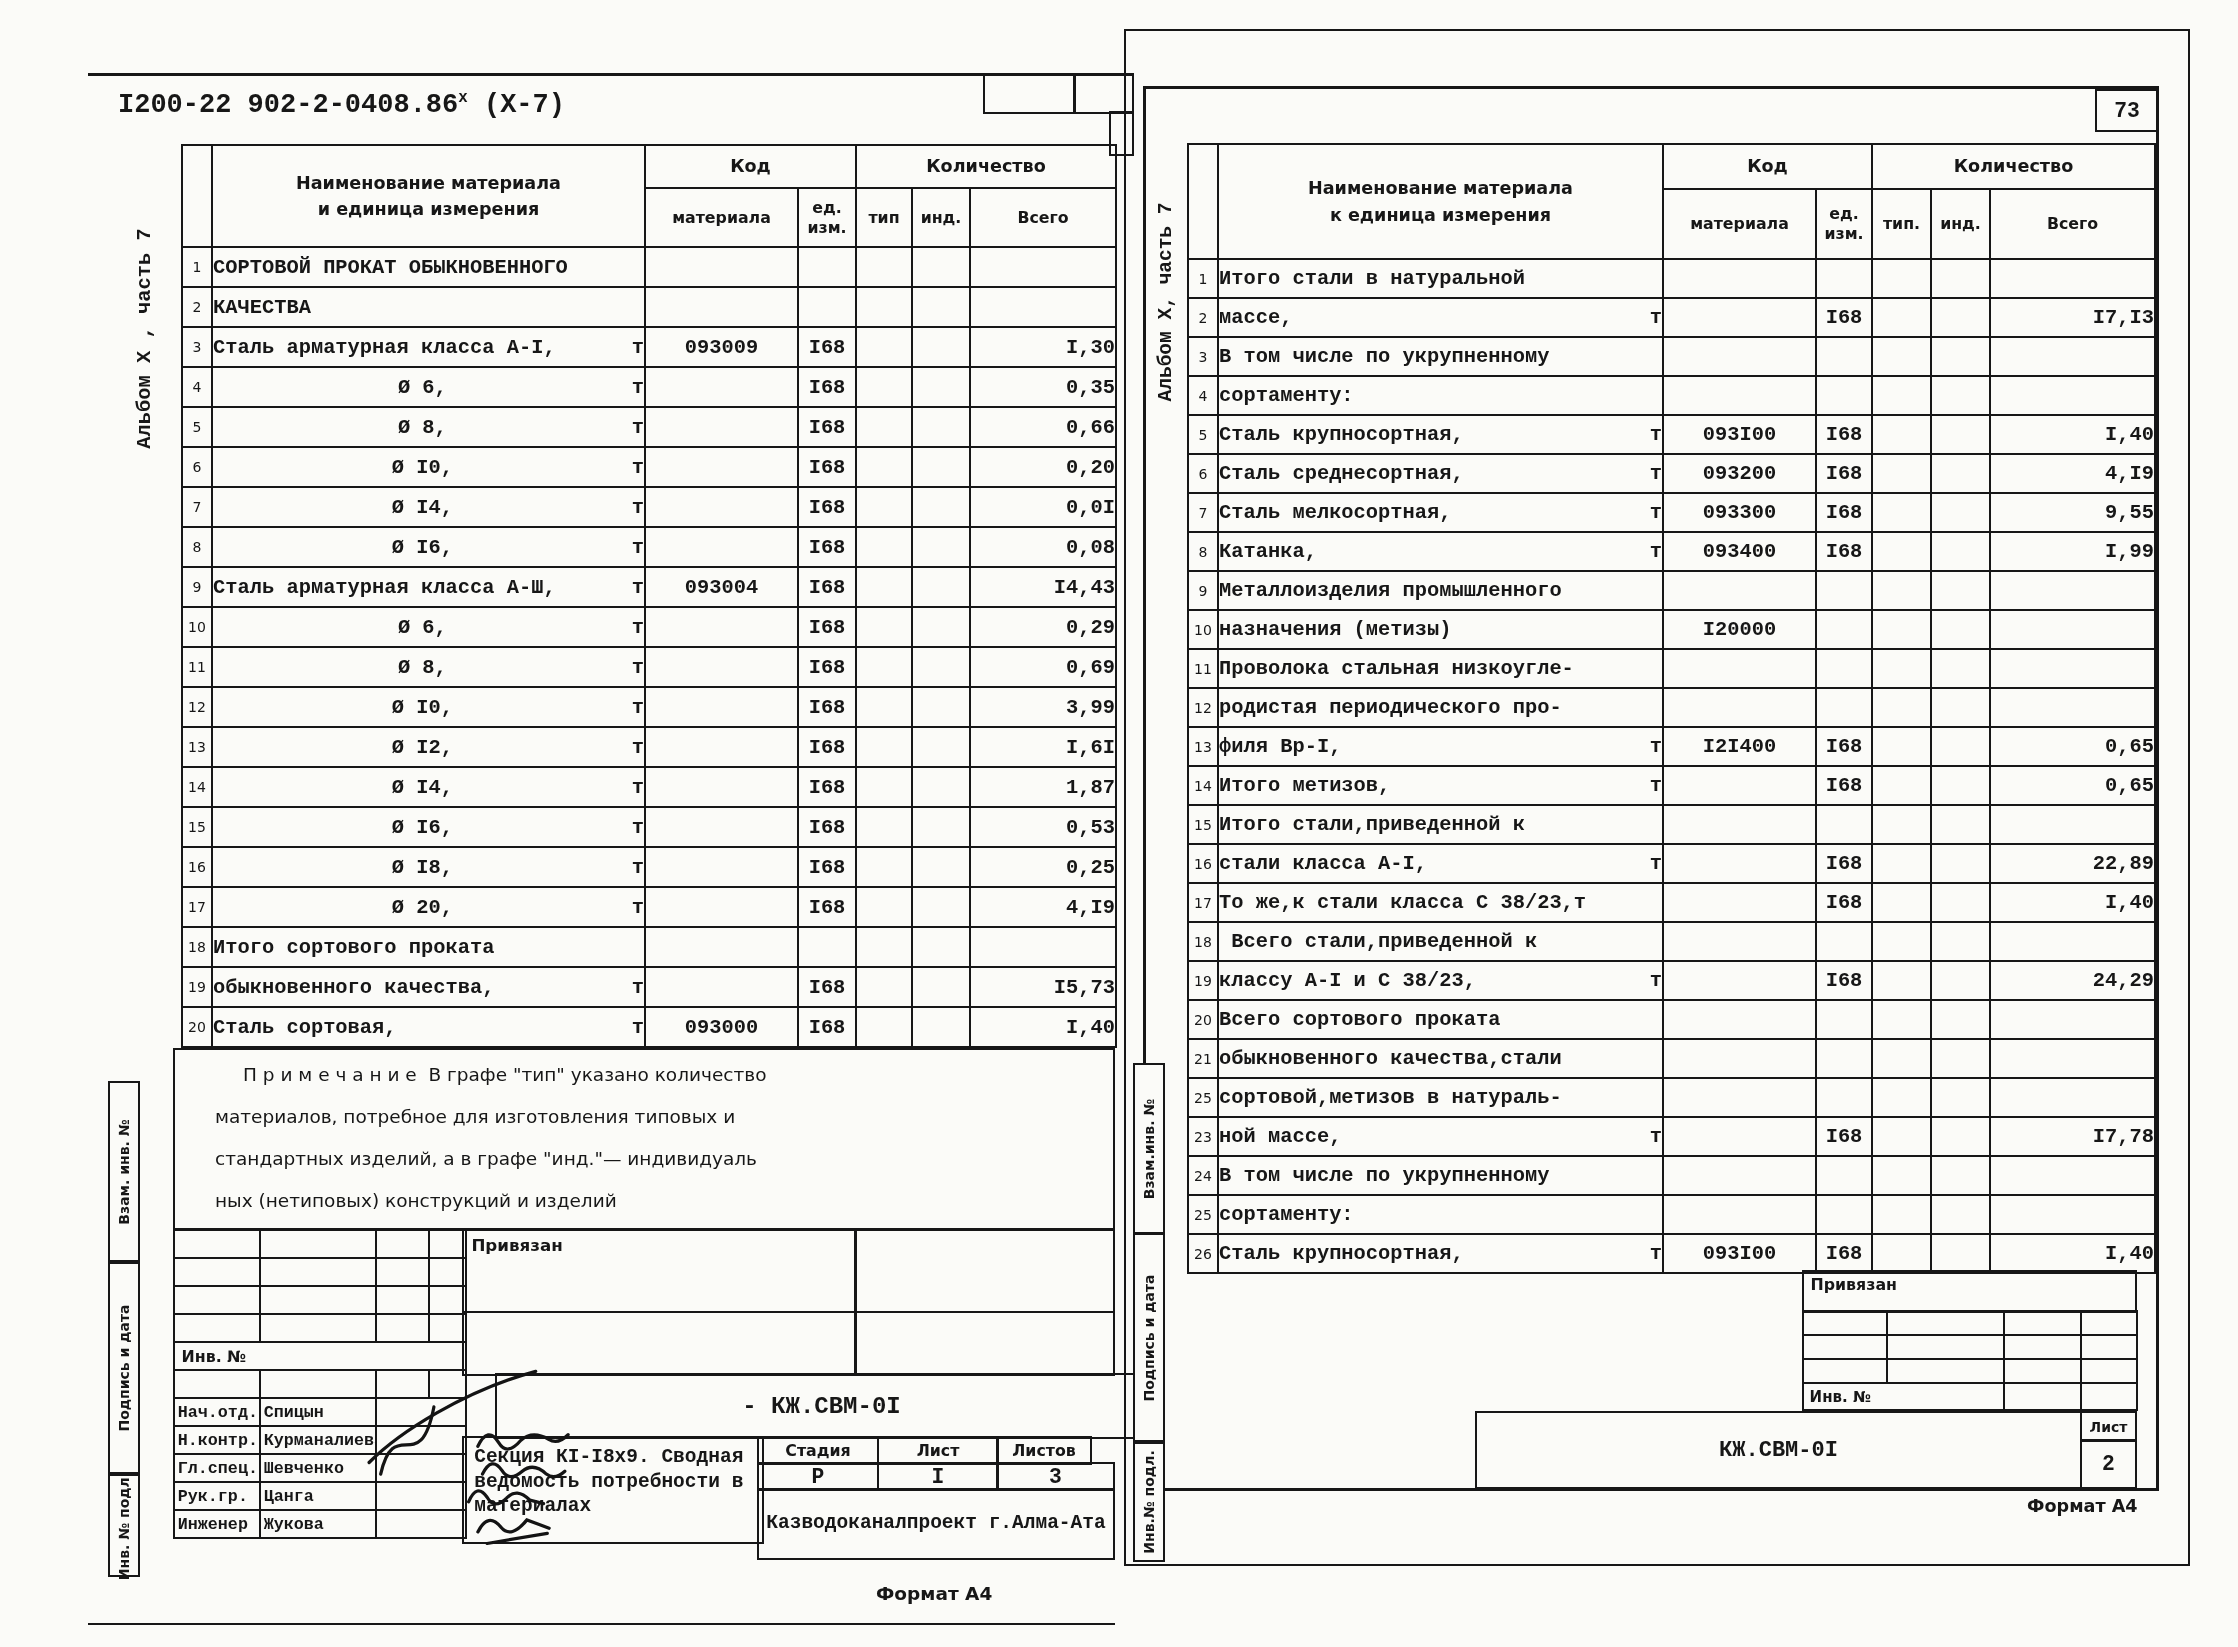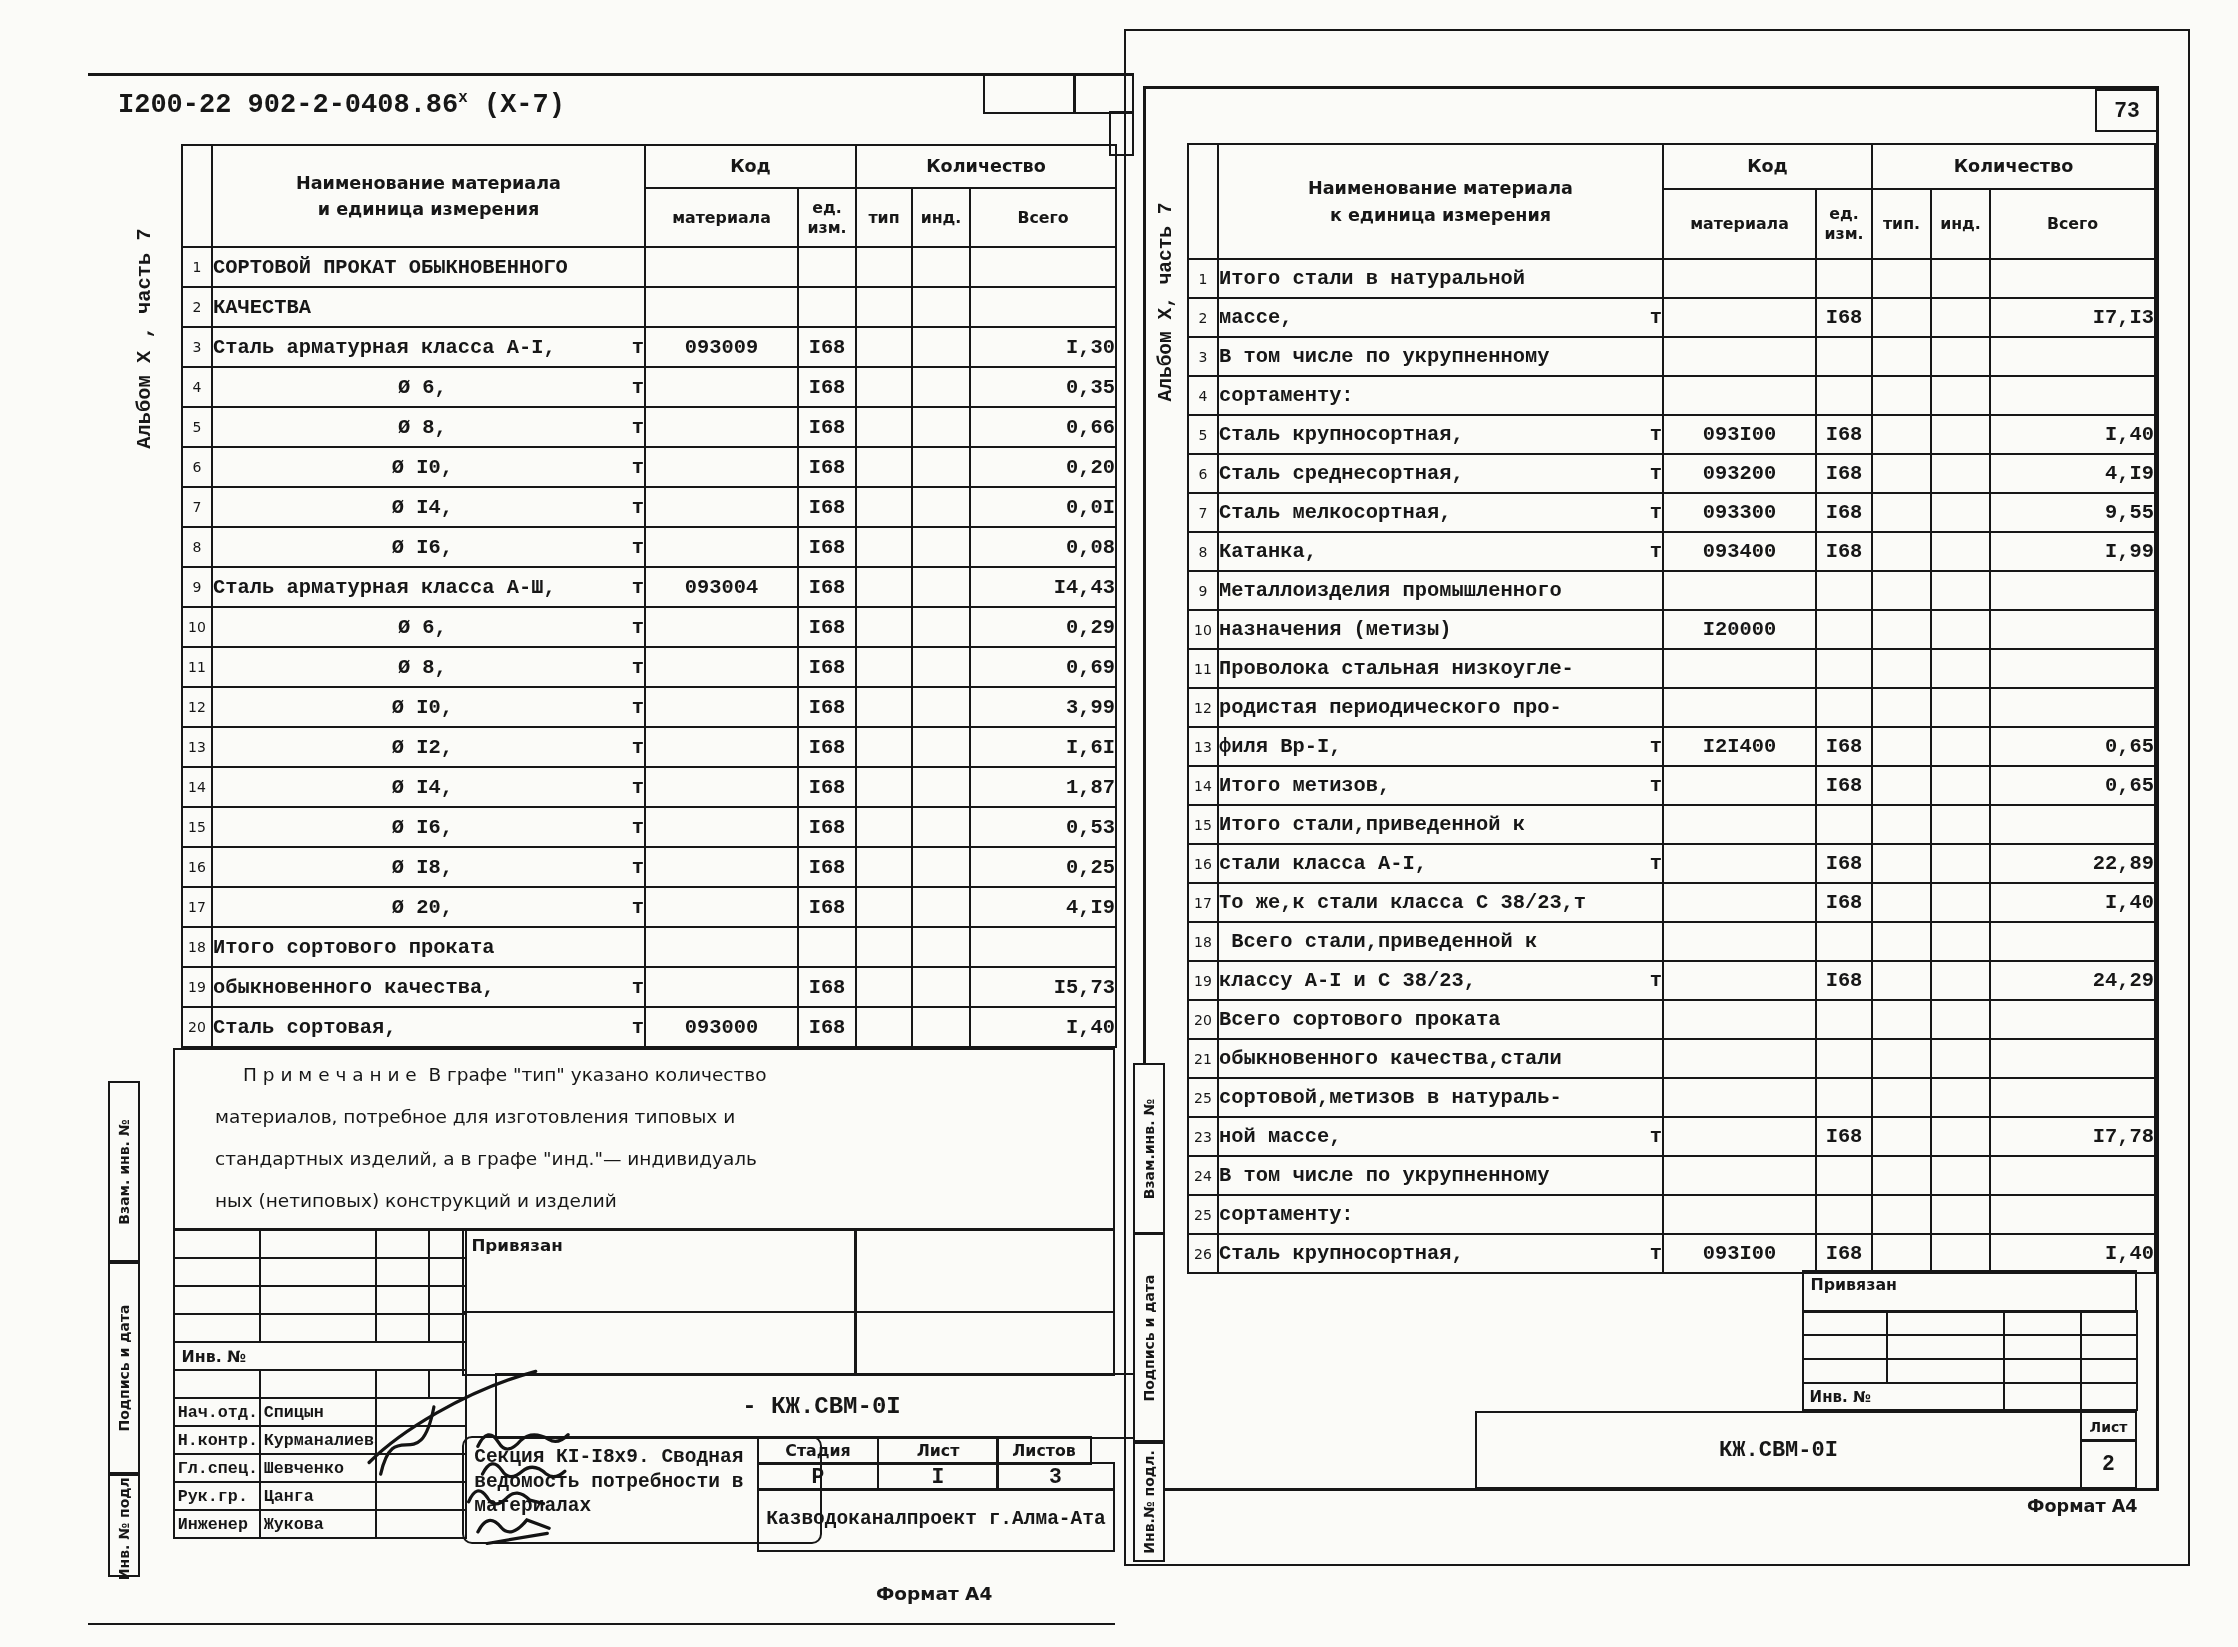--- a/index.html
+++ b/index.html
@@ -472,21 +472,21 @@
     <div style="font-size:16.7px;font-weight:700;padding:3.7px 0 0 7.4px;">Привязан</div>
   </div>
   <div class="box" style="left:681px;top:0;width:261px;height:84px;"></div>
   <div class="box" style="left:289px;top:82px;width:395px;height:65px;"></div>
   <div class="box" style="left:681px;top:82px;width:261px;height:65px;"></div>
 
   <div class="box centerflex tw" style="left:289px;top:144px;width:653px;height:66px;font-size:24px;margin-left:33px;">
     <span>- КЖ.СВМ-0I</span>
   </div>
 
-  <div class="box tw" style="left:289px;top:207px;width:360px;height:108px;font-size:19.5px;line-height:1.25;border-radius:10px;">
+  <div class="box tw" style="left:289px;top:207px;width:302px;height:108px;font-size:19.5px;line-height:1.25;">
     <div style="padding:7.4px 4.6px 0 10.2px;">Секция КI-I8х9. Сводная ведомость потребности в материалах</div>
   </div>
 
   <div class="box stagehdr" style="left:584px;top:207px;width:122px;height:29px;">
       <span>Стадия</span>
     </div>
   <div class="box stagehdr" style="left:704px;top:207px;width:122px;height:29px;">
       <span>Лист</span>
     </div>
   <div class="box stagehdr" style="left:823px;top:207px;width:96px;height:29px;">
@@ -495,21 +495,21 @@
   <div class="box stageval" style="left:584px;top:233px;width:122px;height:29px;">
       <span>Р</span>
     </div>
   <div class="box stageval" style="left:704px;top:233px;width:122px;height:29px;">
       <span>I</span>
     </div>
   <div class="box stageval" style="left:823px;top:233px;width:119px;height:29px;">
       <span>3</span>
     </div>
 
-  <div class="box centerflex tw" style="left:584px;top:259px;width:358px;height:64px;font-size:19.5px;line-height:1.2;">
+  <div class="box centerflex tw" style="left:584px;top:259px;width:358px;height:72px;font-size:19.5px;line-height:1.2;">
     <span>Казводоканалпроект г.Алма-Ата</span>
   </div>
 </div>
 
 <svg class="abs" viewBox="0 0 760 430" style="left:325px;top:1363px;width:352px;height:199px;" fill="none" stroke="#141414" stroke-width="7" stroke-linecap="round">
   <path d="M95 215 C160 150 300 60 455 18"></path>
   <path d="M120 240 C150 110 205 250 235 95"></path>
   <path d="M330 180 q22 -45 45 -8 q18 30 48 -5 q25 -22 60 -2 q20 12 42 -10"></path>
   <path d="M340 240 q20 -40 42 -8 q16 26 44 2 q24 -20 52 6 q18 14 40 -6"></path>
   <path d="M310 300 q18 -42 40 -10 q16 28 42 2 q22 -24 50 4 l30 8"></path>

